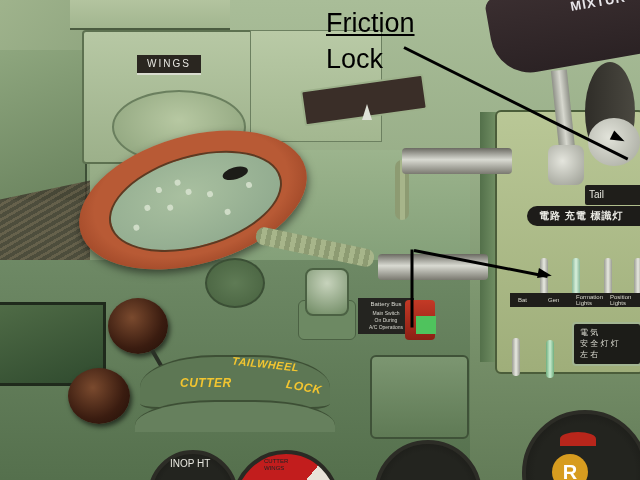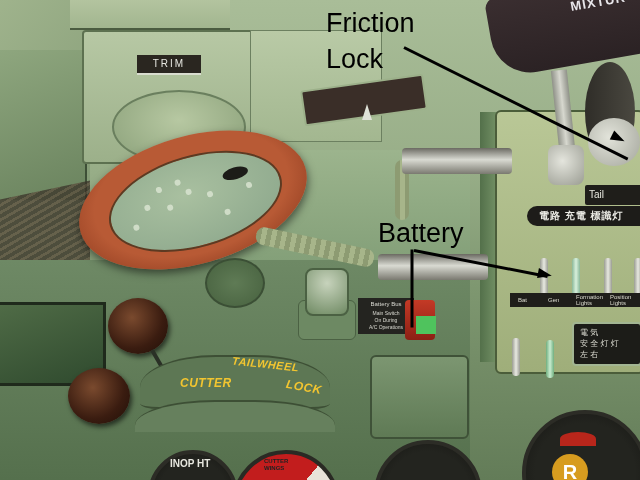--- a/index.html
+++ b/index.html
@@ -24,21 +24,21 @@
   .mid-panel { left: 0; top: 260px; width: 470px; height: 220px; background: linear-gradient(180deg, #6e8965, #55704d); }
   .mid-panel-top { left: 240px; top: 150px; width: 230px; height: 110px; background: linear-gradient(180deg,#9cb48d,#84a079); }
   .round-hole { left: 205px; top: 258px; width: 56px; height: 46px; border-radius: 50%; background: radial-gradient(#5f7b55, #47613f); border: 2px solid #3b4f35; }
   .left-window { left: 0; top: 302px; width: 103px; height: 78px; background: linear-gradient(160deg,#4f6b46,#2f4a2e); border: 3px solid #1f2a1c; border-left: none; }
   .knob { position: absolute; border-radius: 50%; background: radial-gradient(circle at 40% 35%, #7a4a2e 0%, #3a1c10 60%, #1f0e07 100%); box-shadow: 2px 3px 5px rgba(0,0,0,0.6); }
   .knob-stem { position: absolute; width: 4px; background: #2a3026; transform-origin: top; }
   .tailwheel-arc { left: 140px; top: 355px; width: 190px; height: 50px; background: #5d7754; border-top: 2px solid #3d4f35; border-bottom: 2px solid #3d4f35; border-radius: 40% 40% 10% 10% / 60% 60% 10% 10%; }
   .tailwheel-arc2 { left: 135px; top: 400px; width: 200px; height: 30px; background: #66805d; border-top: 2px solid #3d4f35; border-radius: 40% 40% 0 0 / 80% 80% 0 0; }
   .hand-label { color: #f2c530; font-weight: bold; font-size: 12px; font-style: italic; letter-spacing: 0.5px; }
   .gauge { position: absolute; border-radius: 50%; border: 4px solid #2c2c26; background: radial-gradient(circle, #23241f 60%, #141411 100%); }
-  .gauge-text { position: absolute; color: #e8e8e0; font-size: 10px; font-weight: bold; }
+  .gauge-text { position: absolute; color: #e8e8e0; font-size: 10px; font-weight: normal; }
   .red-gauge { background: conic-gradient(#c21d1d 0 40deg, #e8e3d8 40deg 70deg, #c21d1d 70deg 140deg, #e8e3d8 140deg 170deg, #c21d1d 170deg 260deg, #e8e3d8 260deg 290deg, #c21d1d 290deg 360deg); border-color: #2a2a24; }
   .yellow-disc { position: absolute; border-radius: 50%; background: #d79c1f; color: #fff; font-weight: bold; text-align: center; }
   .elec-box { left: 495px; top: 110px; width: 145px; height: 260px; background: linear-gradient(180deg,#b9c796,#9fae7a); border: 2px solid #4b5d3a; border-radius: 6px; }
   .elec-edge { left: 480px; top: 112px; width: 22px; height: 250px; background: linear-gradient(90deg,#53704a,#7c9a6d); }
   .tail-label { left: 585px; top: 185px; width: 60px; height: 20px; background: #1f1e1a; color: #e8e8e0; font-size: 10px; line-height: 20px; padding-left: 4px; box-sizing: border-box; border-radius: 2px; }
   .jp-label { left: 527px; top: 206px; width: 120px; height: 20px; background: #1d1c19; color: #ecece6; font-size: 10px; line-height: 20px; border-radius: 10px 0 0 10px; padding-left: 12px; box-sizing: border-box; font-weight: bold; letter-spacing: 1px; }
   .toggle { position: absolute; width: 8px; height: 38px; border-radius: 4px; }
   .switch-labels { left: 510px; top: 293px; width: 130px; height: 14px; background: #1f1e1a; color: #dcdcd0; font-size: 6px; line-height: 14px; }
   .jp-block { left: 572px; top: 322px; width: 70px; height: 44px; background: #1c1c18; color: #d8d8ce; font-size: 8px; line-height: 11px; padding: 3px 6px; box-sizing: border-box; border: 2px solid #a2b592; border-radius: 4px; }
   .mixture-box { left: 484px; top: 0; width: 156px; height: 80px; background: linear-gradient(180deg,#3a2e30,#2b2224); border-radius: 10px 0 0 40px; transform: rotate(-10deg); transform-origin: left top; }
@@ -64,21 +64,21 @@
 
 <div class="scene">
   <div class="abs panel-bg"></div>
   <div class="abs upper-left-panel"></div>
   <div class="abs upper-left-panel2"></div>
   <div class="abs chain"></div>
 
   <div class="abs trim-housing-top"></div>
   <div class="abs trim-housing"></div>
   <div class="abs right-housing"></div>
-  <div class="abs trim-label">TRIM</div>
+  <div class="abs trim-label">WINGS</div>
   <div class="abs scale-plate"></div>
   <div class="abs scale-pointer"></div>
 
   <div class="abs mid-panel-top"></div>
   <div class="abs mid-panel"></div>
 
   <div class="abs hub"></div>
   <div class="abs wheel">
     <div class="abs wheel-inner">
       <div class="abs wheel-hole"></div>
@@ -166,22 +166,21 @@
   <div class="connector" style="left:378px;top:254px;width:110px;"></div>
 
   <div class="abs mixture-box">
     <span class="abs mixture-text" style="left:84px;top:14px;">MIXTUR</span>
   </div>
   <div class="abs friction-knob"></div>
   <div class="abs lever-rod"></div>
   <div class="abs lever-nut"></div>
   <div class="abs friction-cap"></div>
 
-  <div class="annotation" style="left:326px;top:8px;">Friction</div>
+  <div class="annotation" style="left:326px;top:8px;text-decoration:underline;">Friction</div>
   <div class="annotation" style="left:326px;top:44px;">Lock</div>
   <div class="annotation-line" style="left:404px;top:46px;width:250px;transform:rotate(26.5deg);"></div>
   <div class="arrowhead" style="left:612px;top:130px;transform:rotate(26.5deg);"></div>
 
-  <div class="annotation" style="left:378px;top:218px;">Battery</div>
   <div class="annotation-line" style="left:414px;top:249px;width:136px;transform:rotate(11deg);"></div>
   <div class="arrowhead" style="left:538px;top:268px;transform:rotate(11deg);"></div>
   <div class="annotation-line" style="left:412px;top:248px;width:78px;transform:rotate(90deg);"></div>
 </div>
 
 </body></html>

